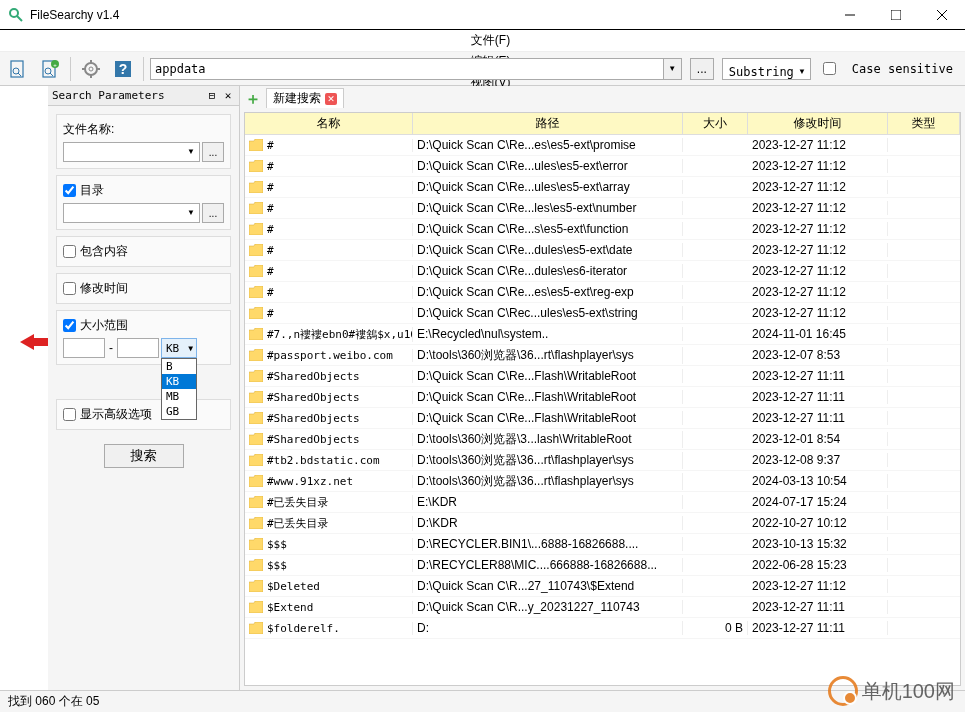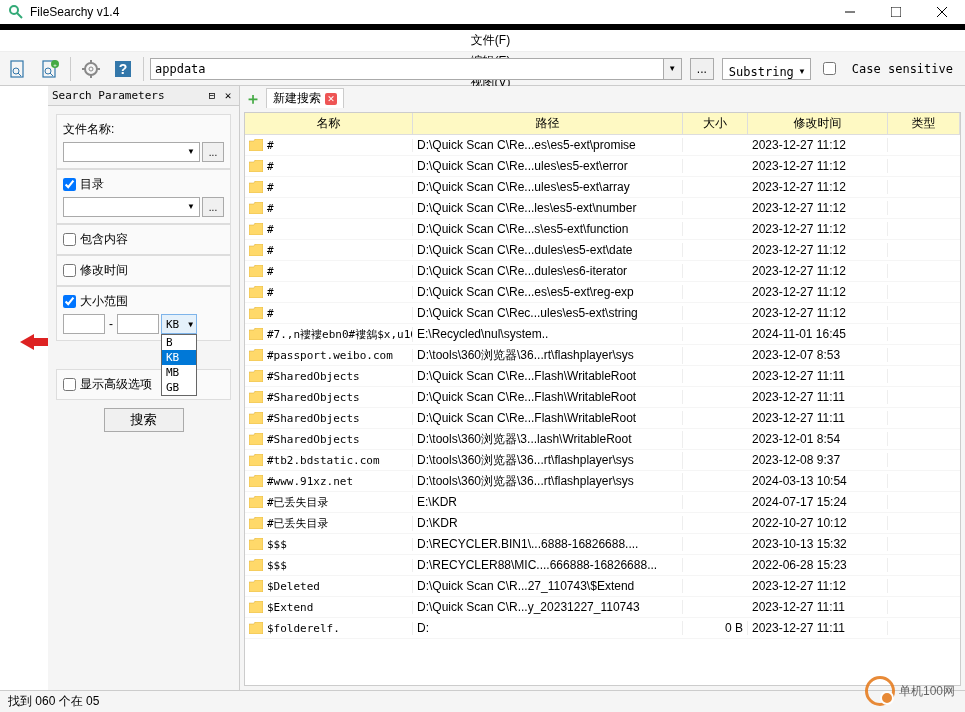--- a/index.html
+++ b/index.html
@@ -1,19 +1,19 @@
 <!DOCTYPE html>
 <html><head>
 <meta charset="utf-8">
 <style>
 * { box-sizing: border-box; margin: 0; padding: 0; }
 body { font-family: "Microsoft YaHei", Tahoma, sans-serif; font-size: 12px; background: #fff; width: 965px; height: 712px; overflow: hidden; position: relative; }
 
 
-.titlebar { height: 30px; display: flex; align-items: center; padding-left: 8px; border-bottom: 6px solid #000000; }
+.titlebar { height: 30px; display: flex; align-items: center; padding-left: 8px; border-bottom: 1px solid #000000; }
 .titlebar .app-icon { width: 16px; height: 16px; margin-right: 6px; }
 .titlebar .title { flex: 1; font-size: 12px; }
 .titlebar .win-controls { display: flex; }
 .titlebar .win-btn { width: 46px; height: 30px; display: flex; align-items: center; justify-content: center; }
 
 
 .menubar { height: 22px; display: flex; align-items: center; padding-left: 16px; border-bottom: 1px solid #eee; flex-direction: column; }
 .menubar .menu-item { padding: 2px 10px; cursor: default; }
 
 
@@ -29,21 +29,21 @@
 .case-check input { width: 13px; height: 13px; }
 
 
 .main { display: flex; height: calc(712px - 30px - 22px - 34px - 22px); padding-left: 48px; }
 
 
 .left-panel { width: 192px; border-right: 1px solid #ccc; background: #f5f5f5; display: flex; flex-direction: column; }
 .panel-header { height: 20px; display: flex; align-items: center; padding: 0 4px; border-bottom: 1px solid #ccc; background: #eee; font-family: monospace; font-size: 11px; }
 .panel-header .title { flex: 1; }
 .panel-header .icon-btn { width: 14px; height: 14px; display: flex; align-items: center; justify-content: center; margin-left: 2px; cursor: pointer; }
-.panel-body { padding: 8px; display: flex; flex-direction: column; overflow: visible; }
+.panel-body { padding: 8px; display: flex; flex-direction: column; gap: 6px; overflow: visible; }
 .field-group { border: 1px solid #ddd; padding: 6px; background: #fafafa; position: relative; }
 .field-label { font-size: 12px; margin-bottom: 4px; }
 .field-row { display: flex; gap: 2px; align-items: center; }
 .combo { flex: 1; height: 20px; border: 1px solid #aaa; background: #fff; position: relative; }
 .combo::after { content: "▼"; font-size: 8px; position: absolute; right: 4px; top: 4px; }
 .browse-btn { width: 22px; height: 20px; border: 1px solid #aaa; background: #f0f0f0; display: flex; align-items: center; justify-content: center; font-size: 10px; }
 .check-row { display: flex; align-items: center; gap: 4px; }
 .check-row input { width: 13px; height: 13px; }
 .size-inputs { display: flex; align-items: center; gap: 2px; }
 .size-input { width: 42px; height: 20px; border: 1px solid #aaa; background: #fff; }
@@ -76,21 +76,21 @@
 .row .cell.col-name { font-family: monospace; font-size: 11px; }
 .row .cell.col-size { justify-content: flex-end; }
 .folder-icon { width: 14px; height: 12px; flex-shrink: 0; }
 
 
 .statusbar { height: 22px; border-top: 1px solid #ccc; display: flex; align-items: center; padding: 0 8px; background: #f5f5f5; }
 .statusbar .left { flex: 1; }
 .watermark { position: absolute; right: 10px; bottom: 6px; display: flex; align-items: center; gap: 4px; opacity: 0.9; }
 .watermark .logo { width: 30px; height: 30px; border: 3px solid #e67e22; border-radius: 50%; position: relative; display: flex; align-items: center; justify-content: center; }
 .watermark .logo::after { content: ""; width: 10px; height: 10px; background: #e67e22; border-radius: 50%; position: absolute; right: -2px; bottom: -2px; border: 2px solid #fff; }
-.watermark .text { font-size: 12px; color: #555; font-weight: 500; }
+.watermark .text { font-size: 20px; color: #555; font-weight: 500; }
 
 
 .table-body::-webkit-scrollbar { width: 16px; }
 .table-body::-webkit-scrollbar-track { background: #f0f0f0; }
 .table-body::-webkit-scrollbar-thumb { background: #ccc; border: 1px solid #aaa; }
 </style>
 </head>
 <body>
 
 <div class="titlebar">

